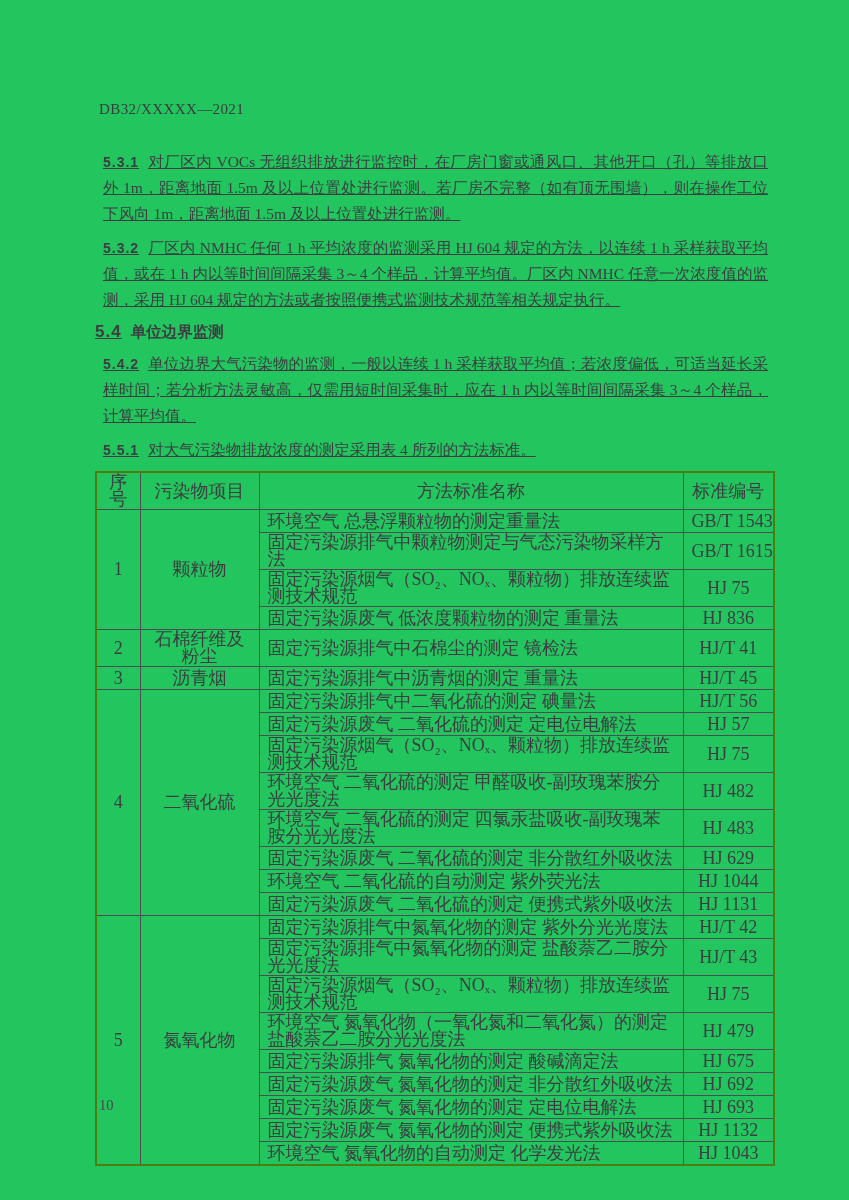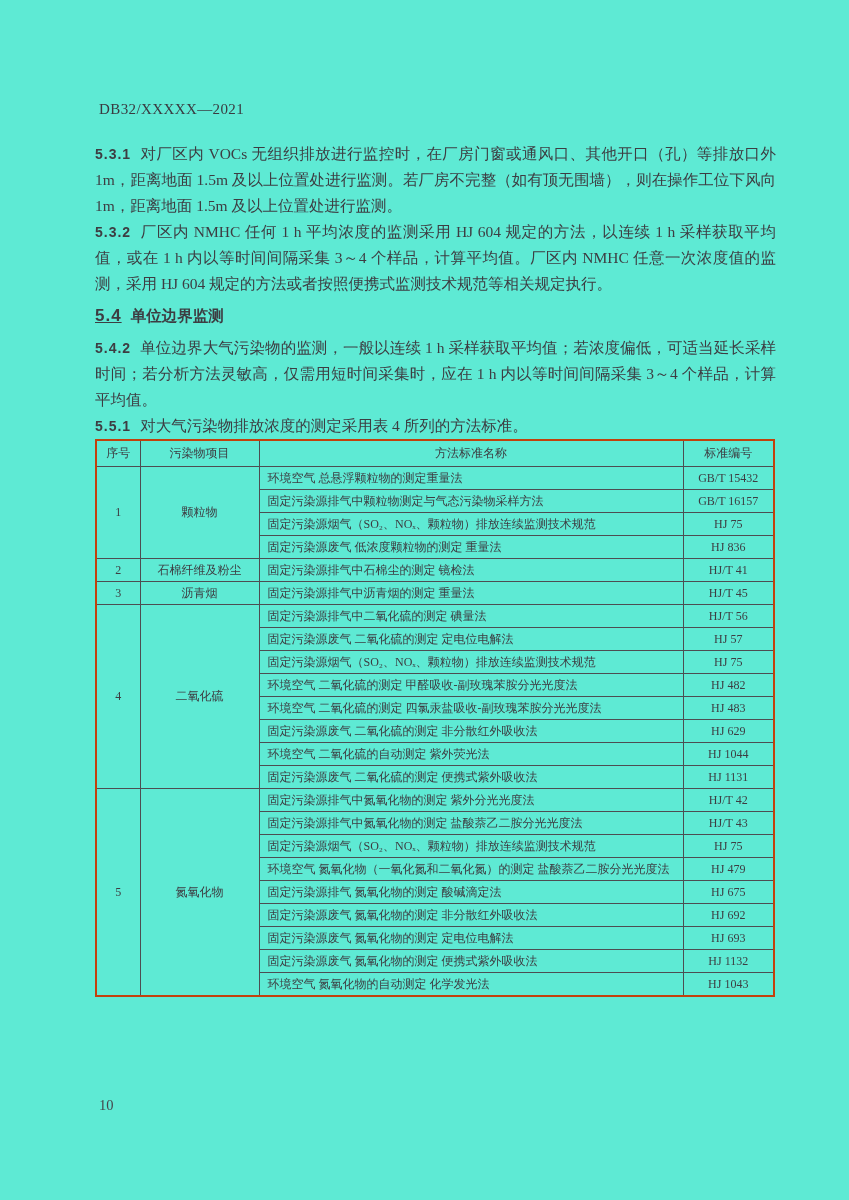--- a/index.html
+++ b/index.html
@@ -1,45 +1,46 @@
 <!DOCTYPE html>
 <html><head>
 <meta charset="utf-8">
 <style>
   html, body { margin: 0; padding: 0; background: #e9e9e9; }
   .page {
     position: relative;
     width: 849px;
     height: 1200px;
     margin: 0 auto;
-    background: #5eead4;
+    background: #22c55e;
     color: #3d3d42;
     font-family: "Liberation Serif", "DejaVu Serif", serif;
     overflow: hidden;
   }
   .doc-header {
     position: absolute;
     top: 101px;
     left: 99px;
     font-size: 15px;
     letter-spacing: 0.4px;
     color: #3a3a40;
   }
   .content {
     position: absolute;
     top: 141px;
     left: 95px;
     width: 681px;
   }
   p.clause {
-    margin: 0;
+    margin: 8px;
     font-size: 15.5px;
     line-height: 26px;
     text-align: justify;
     text-justify: inter-ideograph;
+    text-decoration: underline;
   }
   p.clause .num {
     font-family: "Liberation Sans", "DejaVu Sans", sans-serif;
     font-weight: bold;
     font-size: 14px;
     margin-right: 9px;
     letter-spacing: 1px;
   }
   p.heading {
     margin: 9px 0 8px 0;
@@ -57,22 +58,22 @@
     margin: 6px 0 8px 0;
     text-align: center;
     font-family: "Liberation Sans", "DejaVu Sans", sans-serif;
     font-weight: bold;
     font-size: 15px;
   }
   table.methods {
     width: 678px;
     border-collapse: collapse;
     table-layout: fixed;
-    font-size: 12px;
-    border: 2px solid #c2410c;
+    font-size: 18px;
+    border: 2px solid #4d7c0f;
   }
   table.methods th, table.methods td {
     border: 1px solid #4d4d52;
     padding: 1px 8px;
     line-height: 17px;
     height: 20px;
     overflow: hidden;
   }
   table.methods th {
     font-weight: normal;

